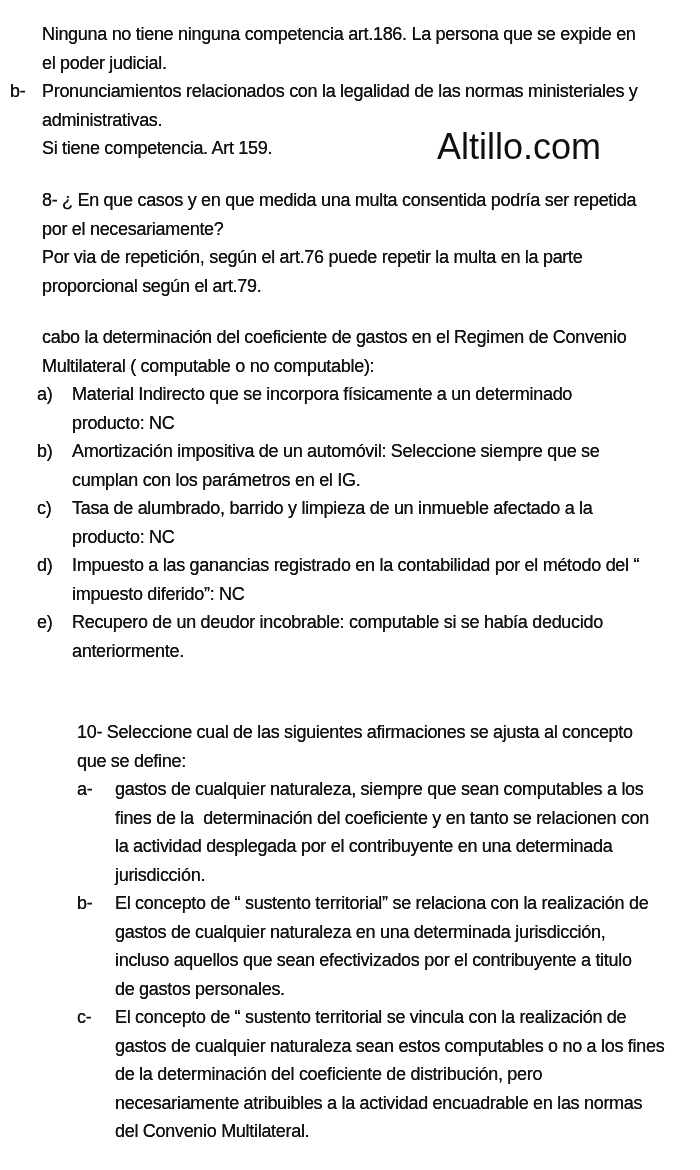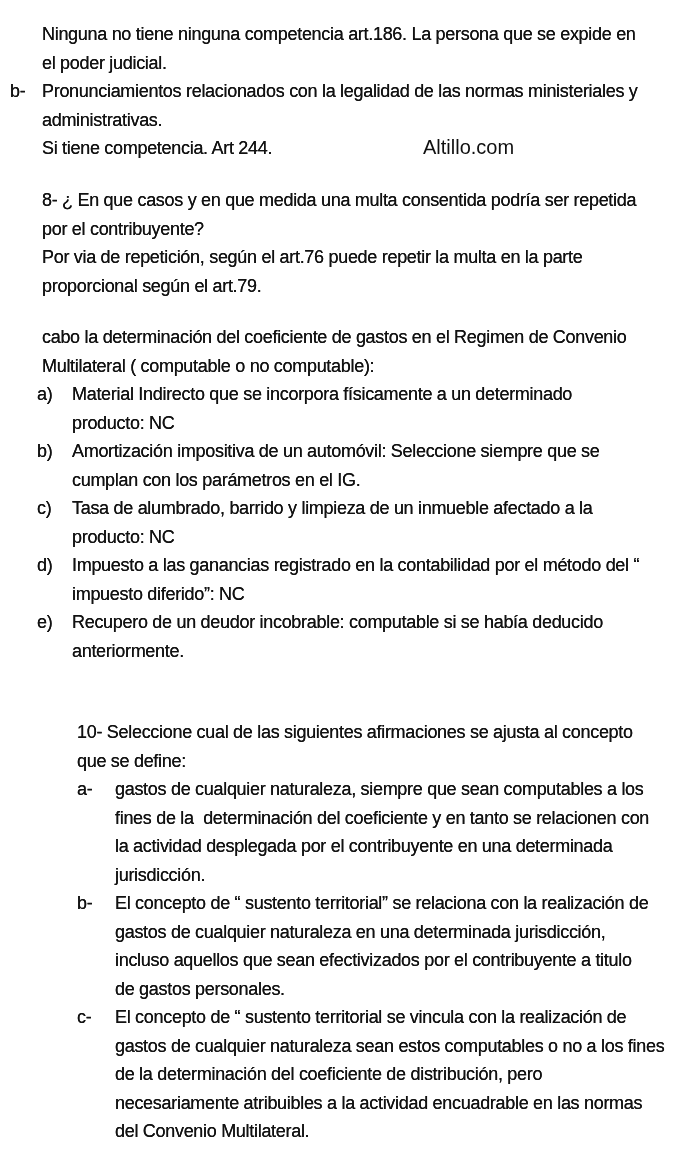--- a/index.html
+++ b/index.html
@@ -45,50 +45,50 @@
   .prev-item .marker { left: -32px; }
 
   .q9-item  { padding-left: 30px; }
   .q9-item .marker { left: -5px; }
 
   .q10-item { padding-left: 38px; }
   .q10-item .marker { left: 0; }
 
   .watermark {
     position: absolute;
-    left: 423px;
+    left: 437px;
     top: 130px;
-    font-size: 20px;
+    font-size: 36px;
     line-height: 34px;
     letter-spacing: 0;
     text-shadow: none;
     color: #101010;
   }
 </style>
 </head>
 <body>
 
 <div class="page">
 
   <div class="block block-prev">
     <div class="line">Ninguna no tiene ninguna competencia art.186. La persona que se expide en</div>
     <div class="line">el poder judicial.</div>
     <div class="item prev-item">
       <span class="marker">b-</span>
       <div class="line">Pronunciamientos relacionados con la legalidad de las normas ministeriales y</div>
       <div class="line">administrativas.</div>
     </div>
-    <div class="line">Si tiene competencia. Art 244.</div>
+    <div class="line">Si tiene competencia. Art 159.</div>
   </div>
 
   <div class="watermark">Altillo.com</div>
 
   <div class="block block-q8">
     <div class="line">8- ¿ En que casos y en que medida una multa consentida podría ser repetida</div>
-    <div class="line">por el contribuyente?</div>
+    <div class="line">por el necesariamente?</div>
     <div class="line">Por via de repetición, según el art.76 puede repetir la multa en la parte</div>
     <div class="line">proporcional según el art.79.</div>
   </div>
 
   <div class="block block-q9">
     <div class="line">cabo la determinación del coeficiente de gastos en el Regimen de Convenio</div>
     <div class="line">Multilateral ( computable o no computable):</div>
 
     <div class="item q9-item">
       <span class="marker">a)</span>

